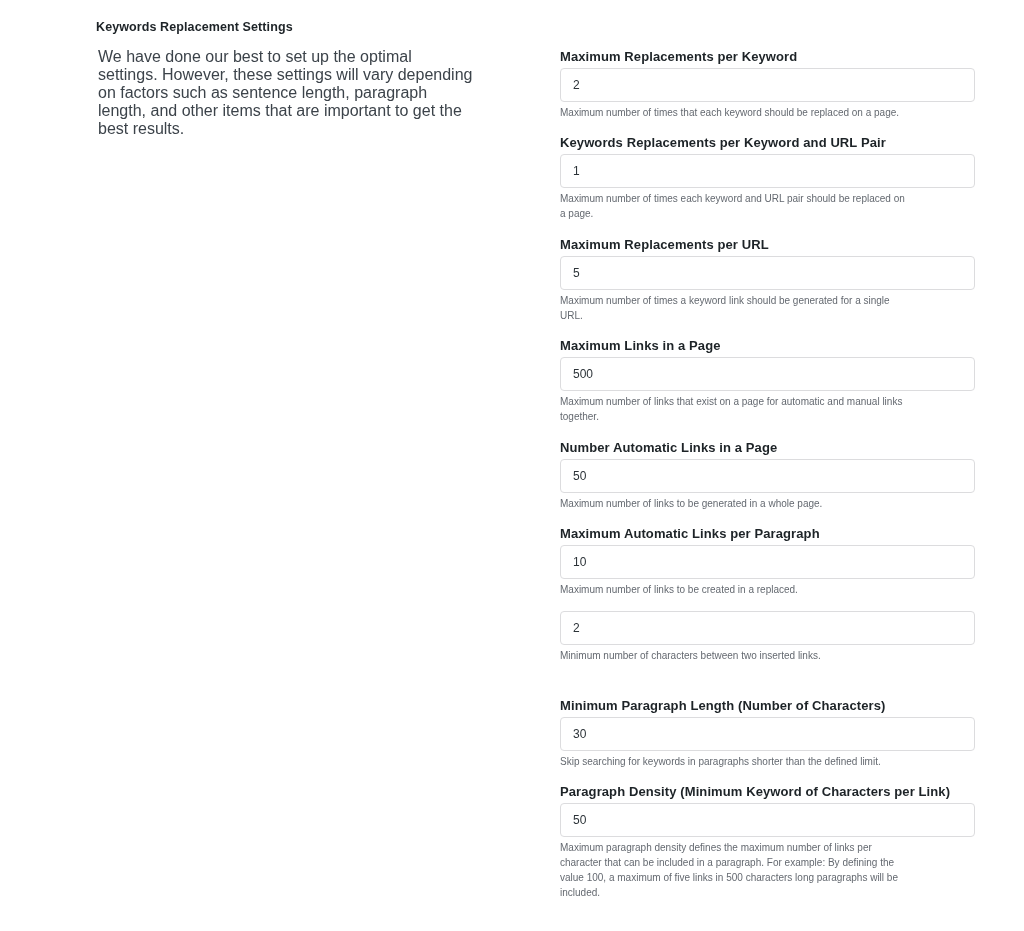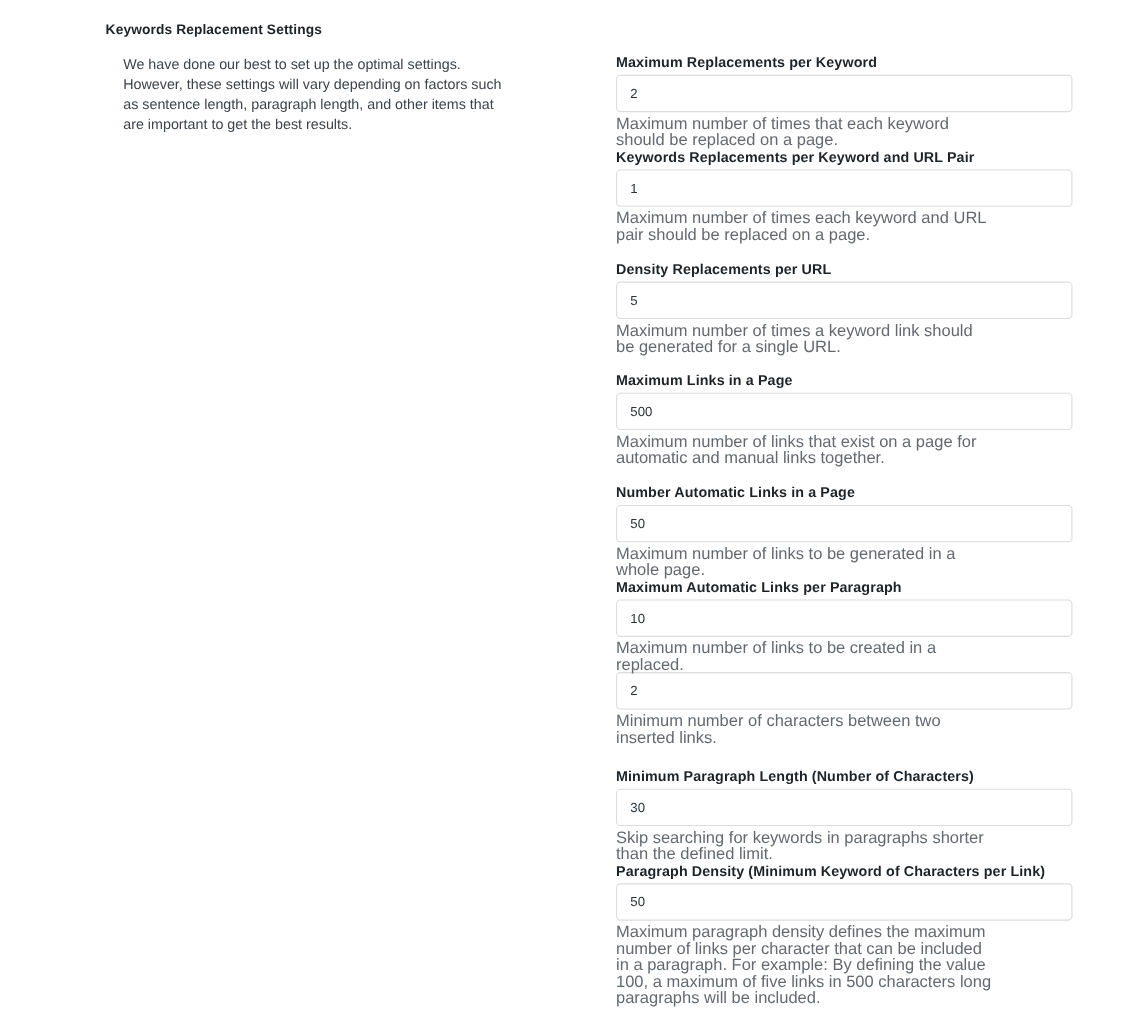--- a/index.html
+++ b/index.html
@@ -1,24 +1,24 @@
 <!DOCTYPE html>
 <html><head>
 <meta charset="utf-8">
 <style>
   html, body { margin: 0; padding: 0; background: #ffffff; }
   body { width: 1024px; height: 931px; position: relative; font-family: "Liberation Sans", sans-serif; color: #1e1e1e; }
   .left { position: absolute; left: 96px; top: 20px; width: 380px; }
   .section-title { font-size: 12.5px; font-weight: bold; color: #1d2327; margin: 0 0 14px 0; letter-spacing: 0.1px; }
-  .section-desc { font-size: 13px; line-height: 18px; color: #3c434a; margin: 16px; }
+  .section-desc { font-size: 16px; line-height: 18px; color: #3c434a; margin: 2px; }
   .right { position: absolute; left: 560px; top: 48px; width: 416px; }
   .field { margin-bottom: 0; }
   .field-label { font-size: 13px; font-weight: bold; color: #1d2327; height: 18px; line-height: 18px; margin-bottom: 2px; letter-spacing: 0.1px; }
   .field-input { box-sizing: border-box; width: 415px; height: 34px; border: 1px solid #dcdcde; border-radius: 4px; padding: 0 12px; font-family: "Liberation Sans", sans-serif; font-size: 12px; color: #2c3338; background: #fff; outline: none; display: block; }
-  .field-help { font-size: 15px; line-height: 15px; color: #646970; margin-top: 3px; width: 345px; }
+  .field-help { font-size: 10px; line-height: 15px; color: #646970; margin-top: 3px; width: 345px; }
 </style>
 </head>
 <body>
 
 <div class="left">
   <h2 class="section-title">Keywords Replacement Settings</h2>
   <p class="section-desc">We have done our best to set up the optimal settings. However, these settings will vary depending on factors such as sentence length, paragraph length, and other items that are important to get the best results.</p>
 </div>
 
 <div class="right">
@@ -26,21 +26,21 @@
     <div class="field-label">Maximum Replacements per Keyword</div>
     <input class="field-input" type="text" value="2" style="">
     <div class="field-help">Maximum number of times that each keyword should be replaced on a page.</div>
   </div>
   <div class="field" style="height:102px">
     <div class="field-label">Keywords Replacements per Keyword and URL Pair</div>
     <input class="field-input" type="text" value="1" style="">
     <div class="field-help">Maximum number of times each keyword and URL pair should be replaced on a page.</div>
   </div>
   <div class="field" style="height:101px">
-    <div class="field-label">Density Replacements per URL</div>
+    <div class="field-label">Maximum Replacements per URL</div>
     <input class="field-input" type="text" value="5" style="">
     <div class="field-help">Maximum number of times a keyword link should be generated for a single URL.</div>
   </div>
   <div class="field" style="height:102px">
     <div class="field-label">Maximum Links in a Page</div>
     <input class="field-input" type="text" value="500" style="">
     <div class="field-help">Maximum number of links that exist on a page for automatic and manual links together.</div>
   </div>
   <div class="field" style="height:86px">
     <div class="field-label">Number Automatic Links in a Page</div>

